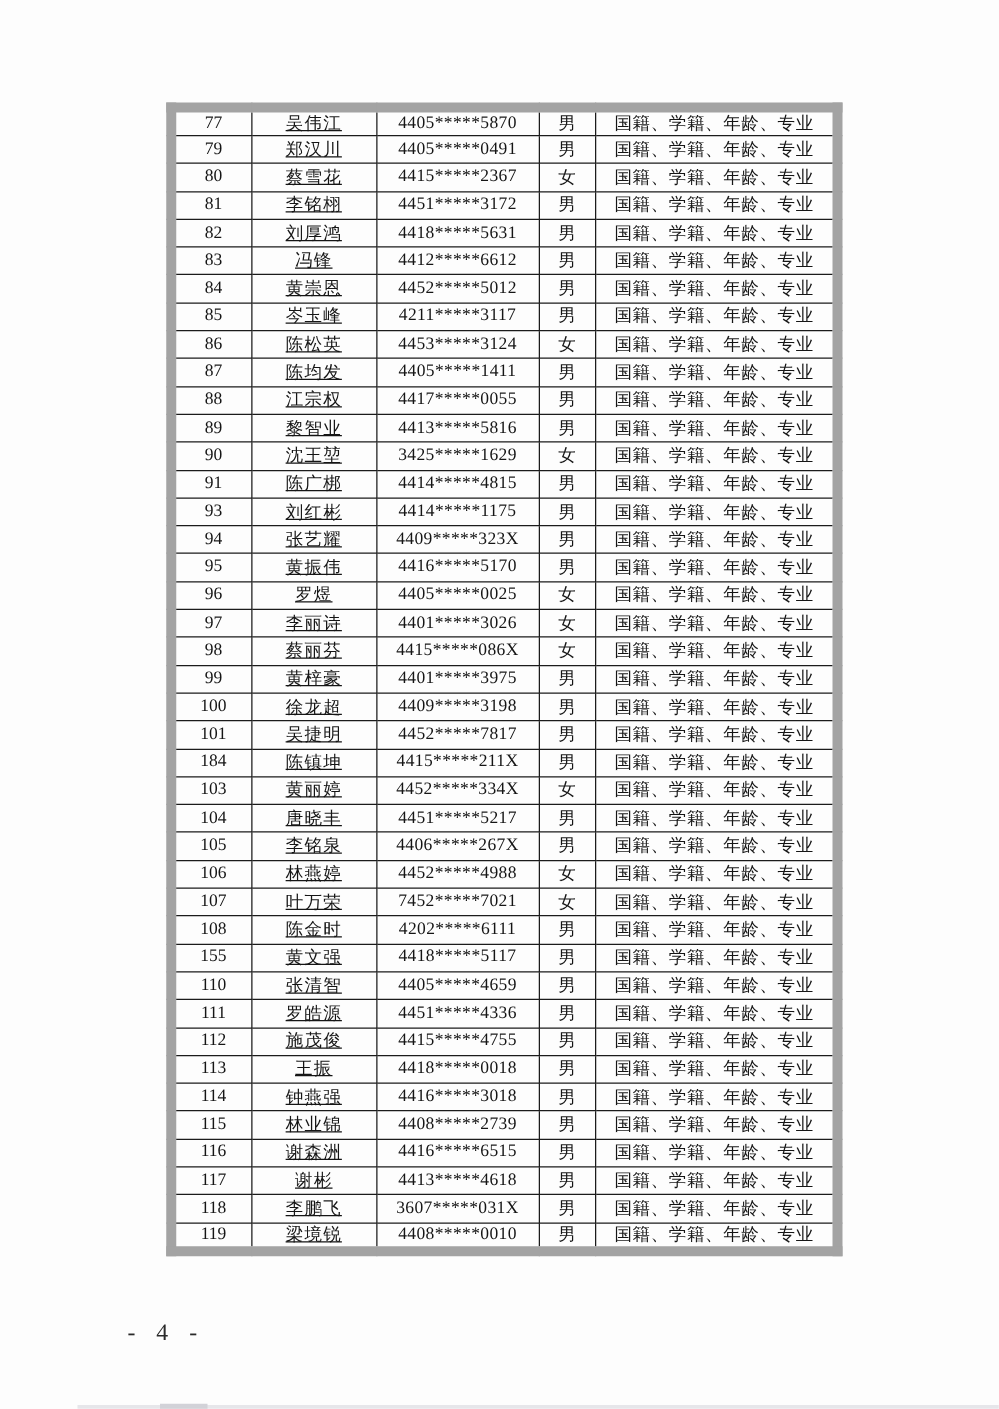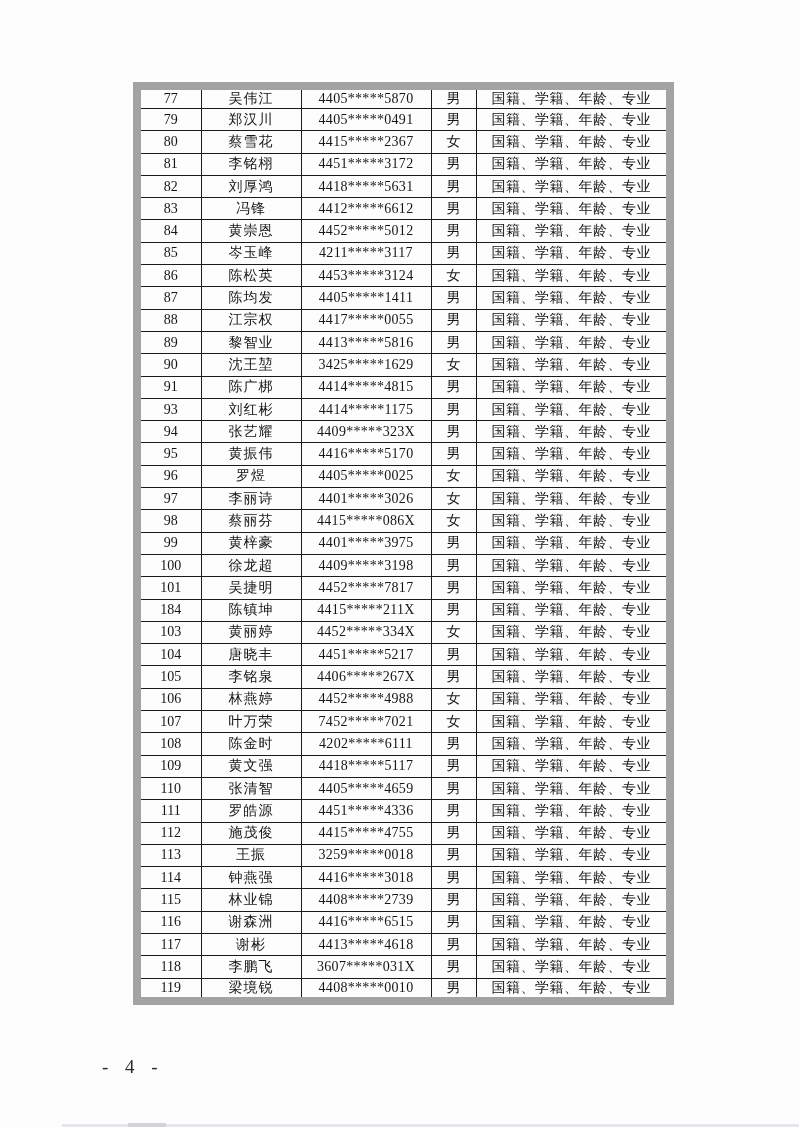--- a/index.html
+++ b/index.html
@@ -28,21 +28,21 @@
     padding: 0;
     text-align: center;
     vertical-align: middle;
     font-size: 14px;
     color: #151515;
     white-space: nowrap;
     overflow: hidden;
   }
   table.roster tr { height: 22.3px; }
   td.c-num  { font-size: 14px; }
-  td.c-name { font-size: 14.5px; letter-spacing: 1px; }
+  td.c-name { font-size: 14.5px; letter-spacing: 1px; text-decoration: underline; }
   td.c-id   { font-size: 14px; letter-spacing: 0.3px; }
   td.c-sex  { font-size: 14px; }
   td.c-items{ font-size: 13.5px; letter-spacing: 0.5px; font-weight: 400; }
   .footer-page-num {
     position: absolute;
     left: 102px; top: 1056px;
     font-size: 19px;
     color: #2a2a2a;
     letter-spacing: 6px;
     white-space: pre;
@@ -278,21 +278,21 @@
           <td class="c-items">国籍、学籍、年龄、专业</td>
         </tr>
         <tr>
           <td class="c-num">108</td>
           <td class="c-name">陈金时</td>
           <td class="c-id">4202*****6111</td>
           <td class="c-sex">男</td>
           <td class="c-items">国籍、学籍、年龄、专业</td>
         </tr>
         <tr>
-          <td class="c-num">109</td>
+          <td class="c-num">155</td>
           <td class="c-name">黄文强</td>
           <td class="c-id">4418*****5117</td>
           <td class="c-sex">男</td>
           <td class="c-items">国籍、学籍、年龄、专业</td>
         </tr>
         <tr>
           <td class="c-num">110</td>
           <td class="c-name">张清智</td>
           <td class="c-id">4405*****4659</td>
           <td class="c-sex">男</td>
@@ -308,21 +308,21 @@
         <tr>
           <td class="c-num">112</td>
           <td class="c-name">施茂俊</td>
           <td class="c-id">4415*****4755</td>
           <td class="c-sex">男</td>
           <td class="c-items">国籍、学籍、年龄、专业</td>
         </tr>
         <tr>
           <td class="c-num">113</td>
           <td class="c-name">王振</td>
-          <td class="c-id">3259*****0018</td>
+          <td class="c-id">4418*****0018</td>
           <td class="c-sex">男</td>
           <td class="c-items">国籍、学籍、年龄、专业</td>
         </tr>
         <tr>
           <td class="c-num">114</td>
           <td class="c-name">钟燕强</td>
           <td class="c-id">4416*****3018</td>
           <td class="c-sex">男</td>
           <td class="c-items">国籍、学籍、年龄、专业</td>
         </tr>

